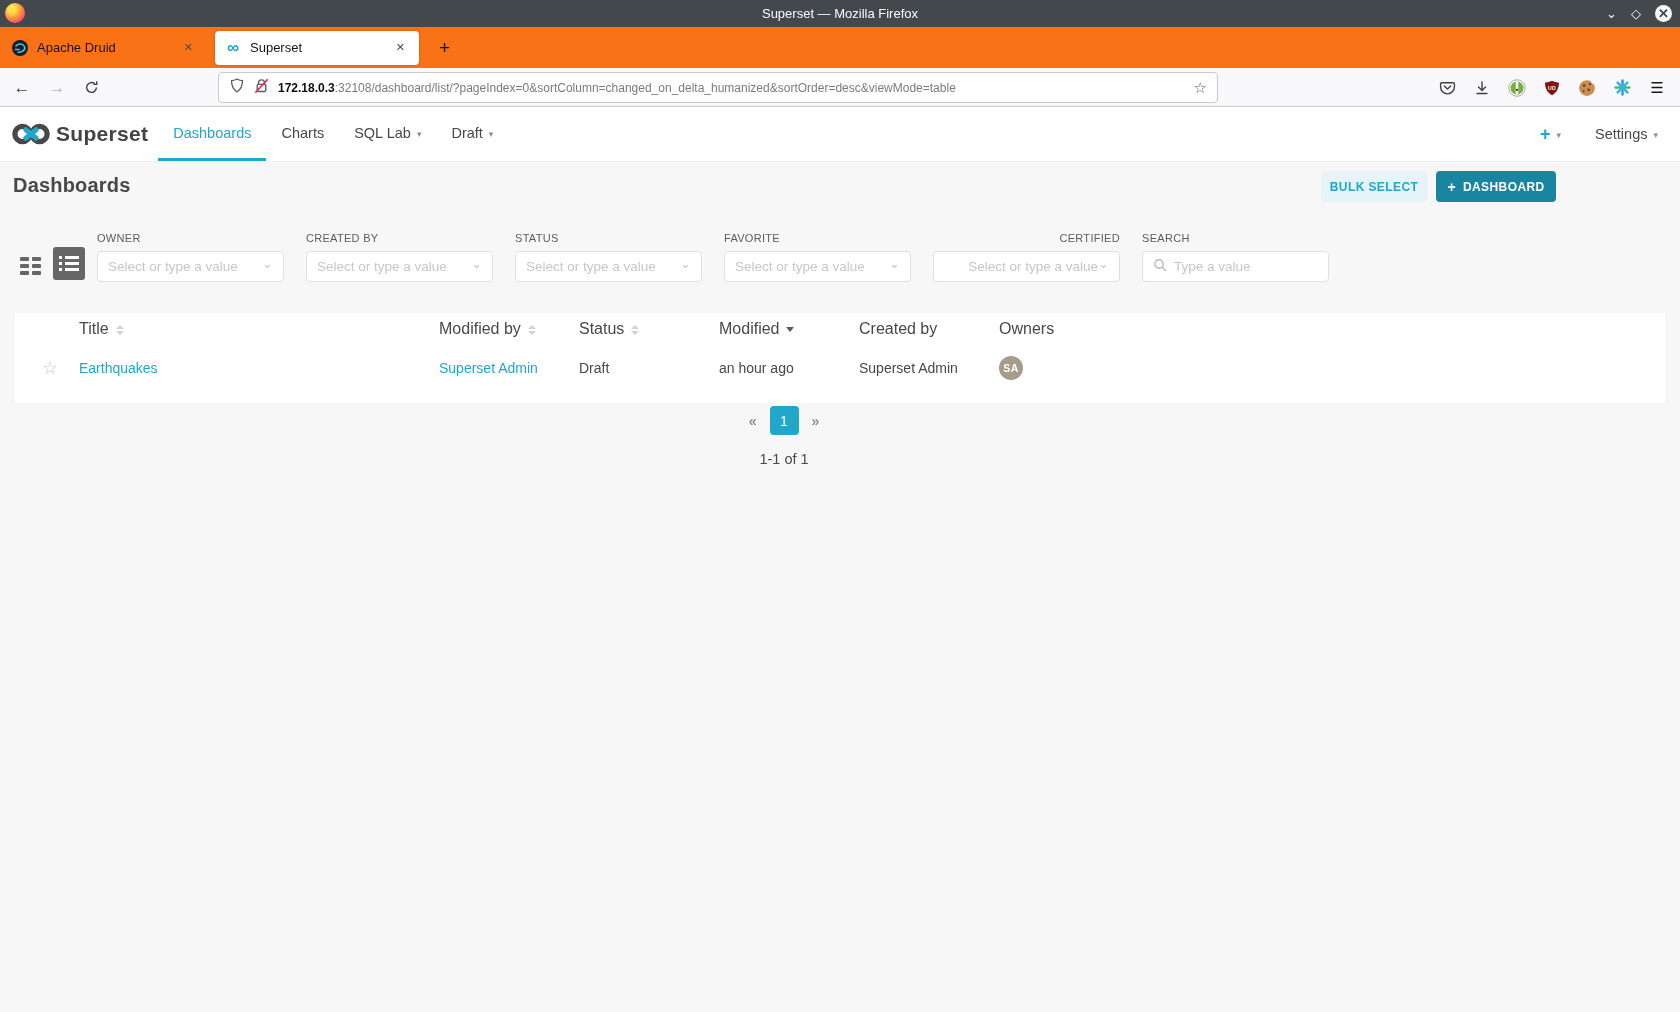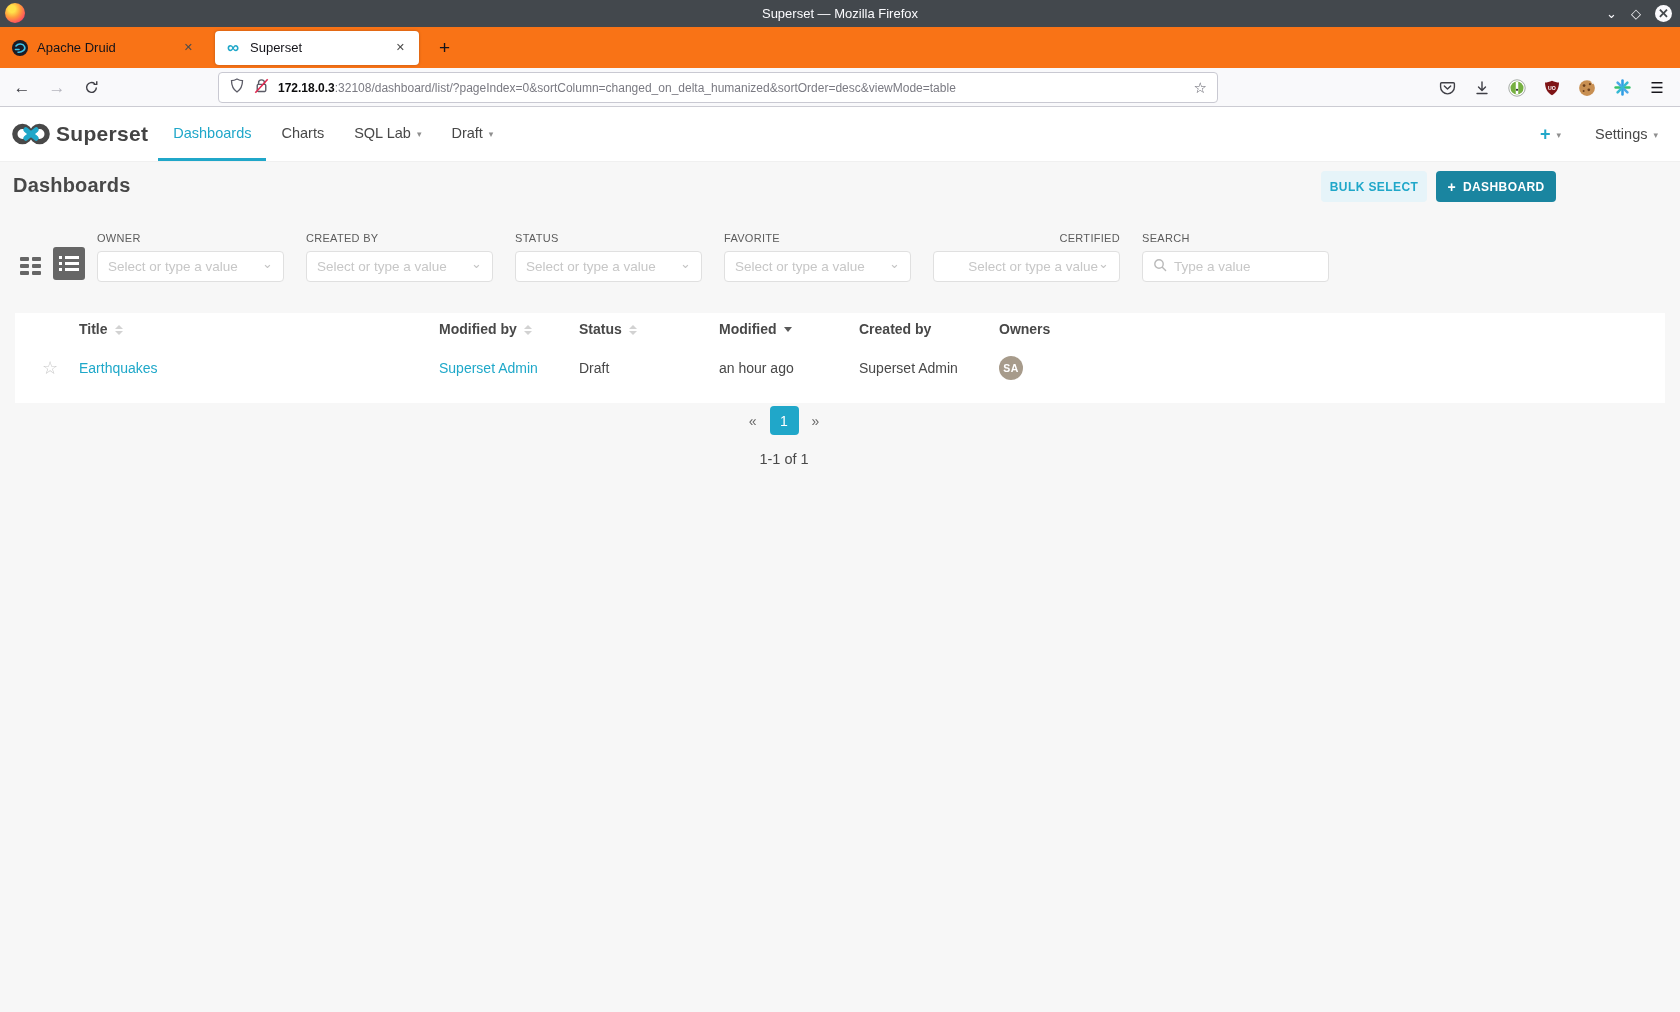--- a/index.html
+++ b/index.html
@@ -65,21 +65,21 @@
   .list-icon .bar { width:14px; height:3px; background:#ffffff; }
 
   .filter-group { position:absolute; top:70px; width:187px; }
   .filter-label { font-size:11px; color:#5c5c5c; letter-spacing:.3px; margin-bottom:7px; }
   .filter-box { height:31px; background:#ffffff; border:1px solid #e0e0e0; border-radius:4px; display:flex; align-items:center; padding:0 10px; }
   .filter-ph { flex:1; font-size:13.5px; color:#c7c7c7; white-space:nowrap; overflow:hidden; }
   .filter-chev { font-size:13px; color:#c4c4c4; margin-top:-6px; }
   .search-box .filter-ph { margin-left:7px; }
 
   .table-card { position:absolute; left:15px; right:15px; top:151px; height:90px; background:#ffffff; }
-  .t-header { height:32px; display:flex; align-items:center; font-size:14px; font-weight:bold; color:#484848; }
+  .t-header { height:32px; display:flex; align-items:center; font-size:16px; font-weight:normal; color:#484848; }
   .t-row { height:46px; display:flex; align-items:center; font-size:14px; color:#484848; }
   .c-star { width:64px; padding-left:27px; }
   .c-title { width:360px; }
   .c-md { width:140px; }
   .c-actions { flex:1; }
   .hcell { display:flex; align-items:center; gap:7px; }
   .sort { display:flex; flex-direction:column; gap:2px; margin-top:1px; }
   .tri { width:0; height:0; border-left:4px solid transparent; border-right:4px solid transparent; }
   .tri.up { border-bottom:4px solid #d2d2d2; }
   .tri.dn { border-top:4px solid #d2d2d2; }

